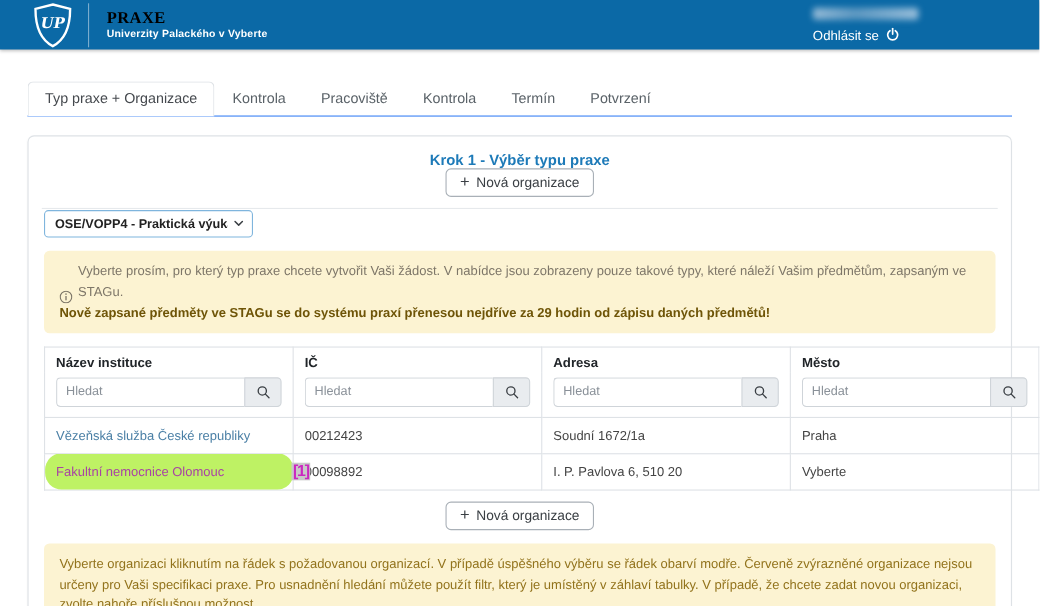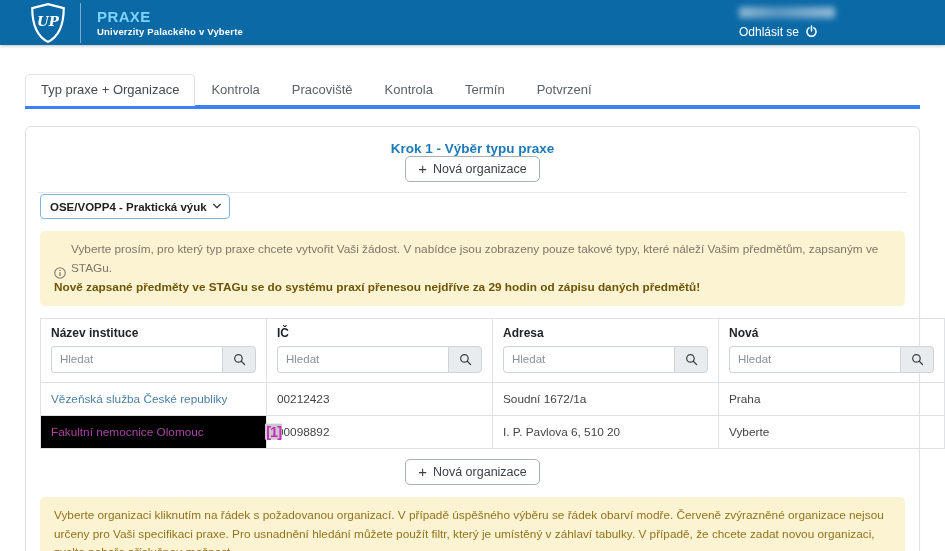--- a/index.html
+++ b/index.html
@@ -10,35 +10,35 @@
     color: #333;
   }
 
   
   .app-header {
     height: 45px; background: #0b69a6; display: flex; align-items: center;
     box-shadow: 0 1px 3px rgba(0,0,0,.25);
   }
   .logo-wrap { margin-left: 30px; display: flex; align-items: center; }
   .logo-divider { width: 1px; height: 40px; background: rgba(255,255,255,.45); margin: 0 16px 0 14px; }
-  .app-title { color: #7dd3fc; font-size: 15px; font-weight: bold; letter-spacing: .4px; line-height: 1.25; }
+  .app-title { color: #000000; font-size: 15px; font-weight: bold; letter-spacing: .4px; line-height: 1.25; font-family: Liberation Serif, serif; }
   .app-subtitle { color: #fff; font-size: 9.5px; font-weight: bold; letter-spacing: .2px; }
   .header-right { margin-left: auto; margin-right: 127px; display: flex; flex-direction: column; align-items: flex-end; gap: 7px; }
   .user-redacted {
     width: 96px; height: 11px; border-radius: 3px; margin-right: -17px;
     background: linear-gradient(90deg, rgba(205,220,235,.7), rgba(160,190,215,.55) 40%, rgba(210,225,240,.7));
     filter: blur(3px);
   }
   .logout-link { display: flex; align-items: center; gap: 6px; color: #fff; font-size: 12px; cursor: pointer; text-decoration: none; }
 
   
   .page { padding: 0 25px; }
 
   
-  .tabs { display: flex; margin-top: 29px; border-bottom: 4px solid #3b82f6; text-align: center; }
+  .tabs { display: flex; margin-top: 29px; border-bottom: 1px solid #3b82f6; text-align: center; }
   .tab {
     padding: 7px 15px 8px; font-size: 13px; color: #5a6268; cursor: pointer;
     margin-bottom: -1px; border: 1px solid transparent; white-space: nowrap;
   }
   .tab.active {
     background: #fff; color: #45494e;
     border-color: #dee2e6 #dee2e6 #fff;
     border-radius: 5px 5px 0 0;
   }
 
@@ -89,21 +89,21 @@
     flex: 1; min-width: 0; border: 1px solid #cfd4d9; border-right: none;
     border-radius: 4px 0 0 4px; padding: 0 8px; font-size: 11.5px; color: #333; font-family: inherit;
   }
   .search-group input::placeholder { color: #8a9199; }
   .search-group button {
     width: 34px; background: #e9ecef; border: 1px solid #cfd4d9;
     border-radius: 0 4px 4px 0; display: flex; align-items: center; justify-content: center; cursor: pointer;
   }
   tr.org-row { cursor: pointer; }
   .org-link { color: #4a7fa5; }
-  td.hl-cell { background: #000000; position: relative; }
+  td.hl-cell { background: #bef264; position: relative; border-radius: 15px; }
   td.hl-cell .org-link { color: #a844a3; }
   .som-mark {
     position: absolute; right: -16px; top: 50%; transform: translateY(-50%);
     background: #c9c9c9; color: #cb28c0; font-weight: bold; font-size: 14.5px;
     line-height: 1.15; padding: 0 1px; z-index: 2; letter-spacing: -1px;
   }
 
   .center-btn-row { display: flex; justify-content: center; margin: 10px 0 2px; }
 </style>
 </head>
@@ -181,21 +181,21 @@
           <col style="width:19%">
           <col style="width:20.5%">
           <col style="width:19.5%">
           <col style="width:21.5%">
       </colgroup>
       <thead>
         <tr>
           <th>Název instituce</th>
           <th>IČ</th>
           <th>Adresa</th>
-          <th>Nová</th>
+          <th>Město</th>
           <th>Stav</th>
         </tr>
         <tr>
           <td class="search-cell">
               <div class="search-group">
             <input placeholder="Hledat" style="">
             <button>
                   <svg width="13" height="13" viewBox="0 0 16 16">
                     <circle cx="6.7" cy="6.7" r="4.6" fill="none" stroke="#3a3f44" stroke-width="1.5"></circle>
                     <line x1="10.2" y1="10.2" x2="14.2" y2="14.2" stroke="#3a3f44" stroke-width="1.5" stroke-linecap="round"></line>

